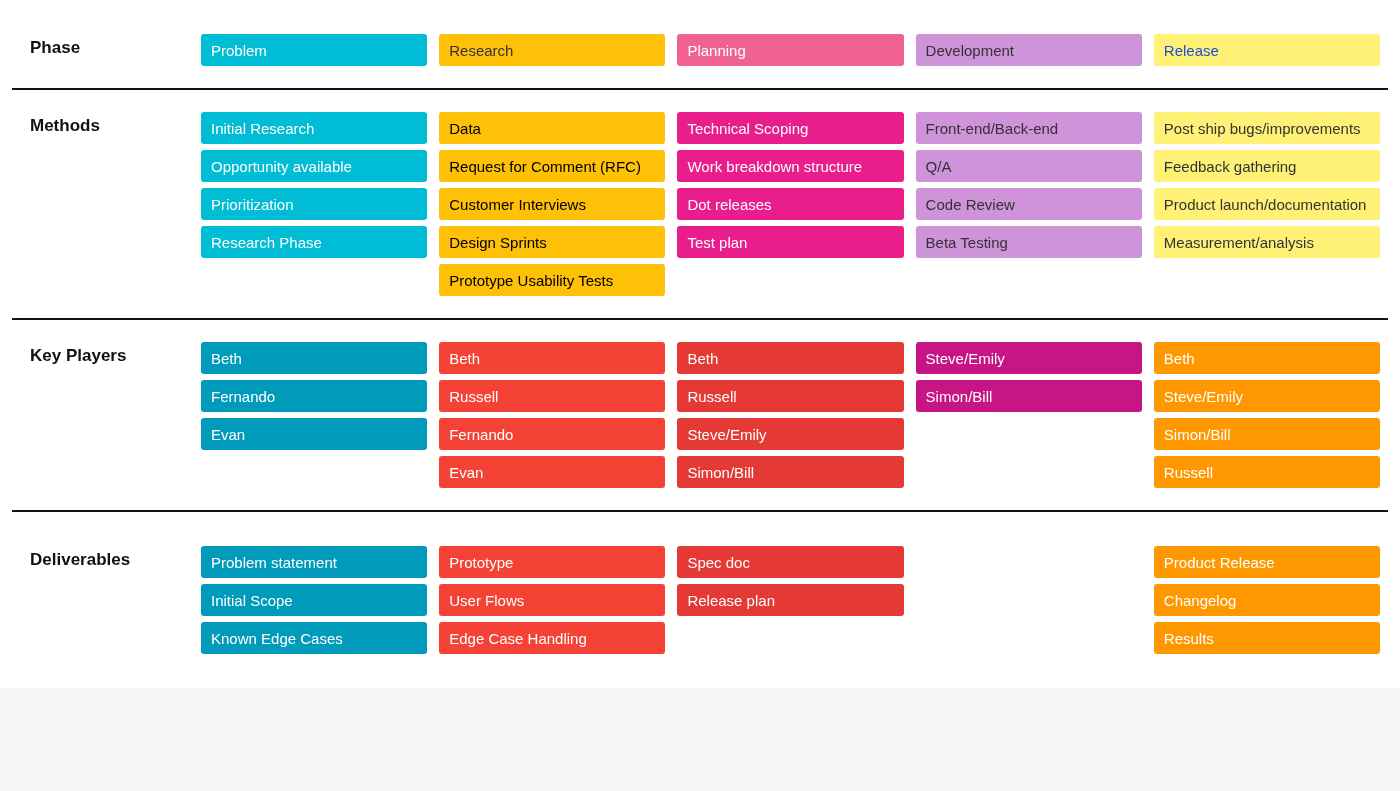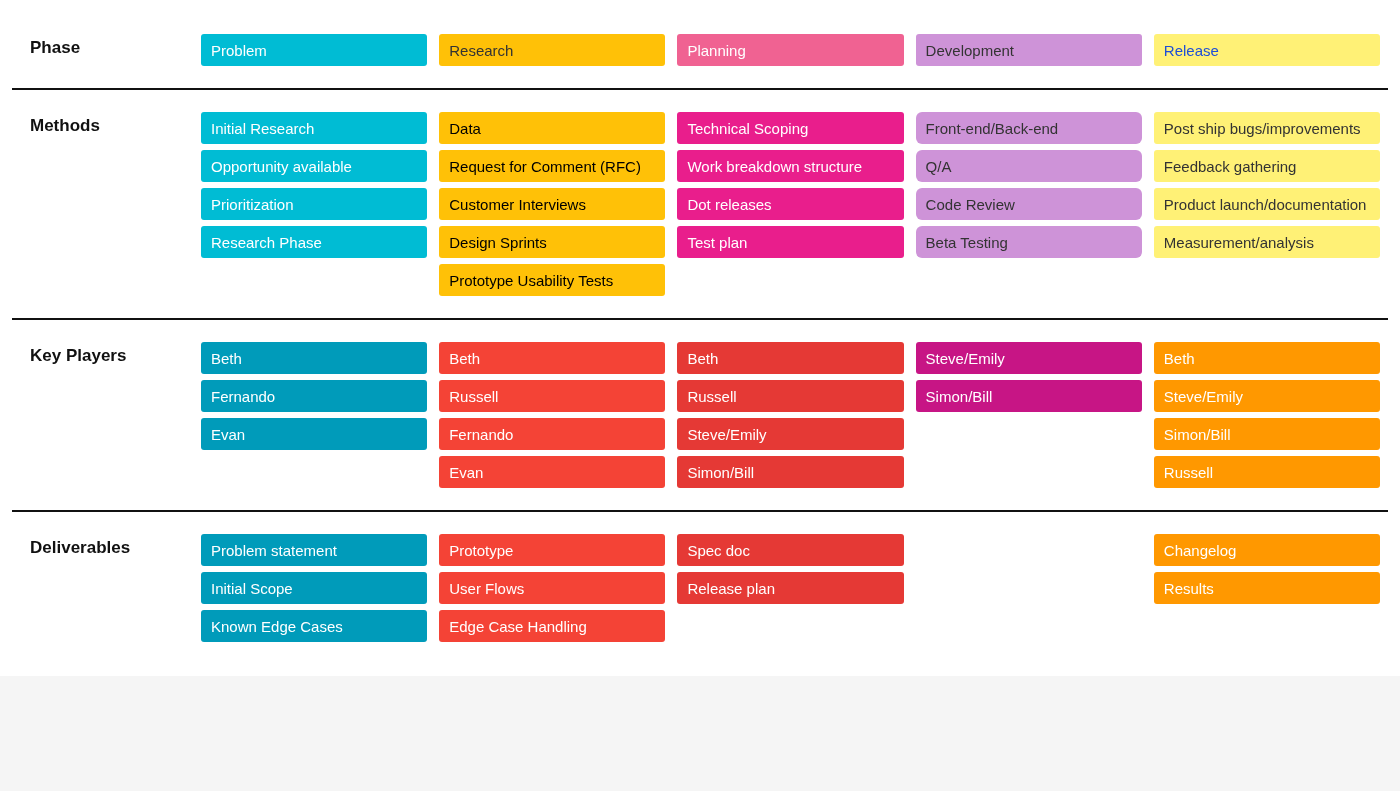--- a/index.html
+++ b/index.html
@@ -11,21 +11,21 @@
     }
     .container {
       width: 1400px;
       background: #fff;
       padding: 12px;
     }
     .section {
       padding: 18px 0 18px 0;
       border-bottom: 2px solid #111;
     }
-    .section:last-child { border-bottom: none; }
+    .section:last-child { border-bottom: none; margin-top: 12px; }
     .section-inner {
       display: flex;
       flex-direction: row;
       align-items: flex-start;
     }
     .section-label {
       width: 185px;
       min-width: 185px;
       font-size: 17px;
       font-weight: bold;
@@ -58,21 +58,21 @@
     .tag.phase-cyan { background: #00bcd4; color: #fff; }
     .tag.phase-orange { background: #ffc107; color: #333; }
     .tag.phase-pink { background: #f06292; color: #fff; }
     .tag.phase-purple { background: #ce93d8; color: #333; }
     .tag.phase-yellow { background: #fff176; color: #1d4ed8; }
 
     
     .tag.m-cyan { background: #00bcd4; color: #fff; }
     .tag.m-orange { background: #ffc107; color: #000000; }
     .tag.m-pink { background: #e91e8c; color: #fff; }
-    .tag.m-purple { background: #ce93d8; color: #333; border-radius: 6px; }
+    .tag.m-purple { background: #ce93d8; color: #333; }
     .tag.m-yellow { background: #fff176; color: #333; }
 
     
     .tag.kp-teal { background: #009bba; color: #fff; }
     .tag.kp-red { background: #f44336; color: #fff; }
     .tag.kp-crimson { background: #e53935; color: #fff; }
     .tag.kp-magenta { background: #c71585; color: #fff; }
     .tag.kp-orange { background: #ff9800; color: #fff; }
 
     
@@ -196,20 +196,21 @@
             <div class="tag d-red">Prototype</div>
             <div class="tag d-red">User Flows</div>
             <div class="tag d-red">Edge Case Handling</div>
           </div>
           <div class="phase-col">
             <div class="tag d-crimson">Spec doc</div>
             <div class="tag d-crimson">Release plan</div>
           </div>
           <div class="phase-col"></div>
           <div class="phase-col">
+            <div class="tag d-orange">Product Release</div>
             <div class="tag d-orange">Changelog</div>
             <div class="tag d-orange">Results</div>
           </div>
         </div>
     </div>
   </div>
 
 </div>
 
 </body></html>

